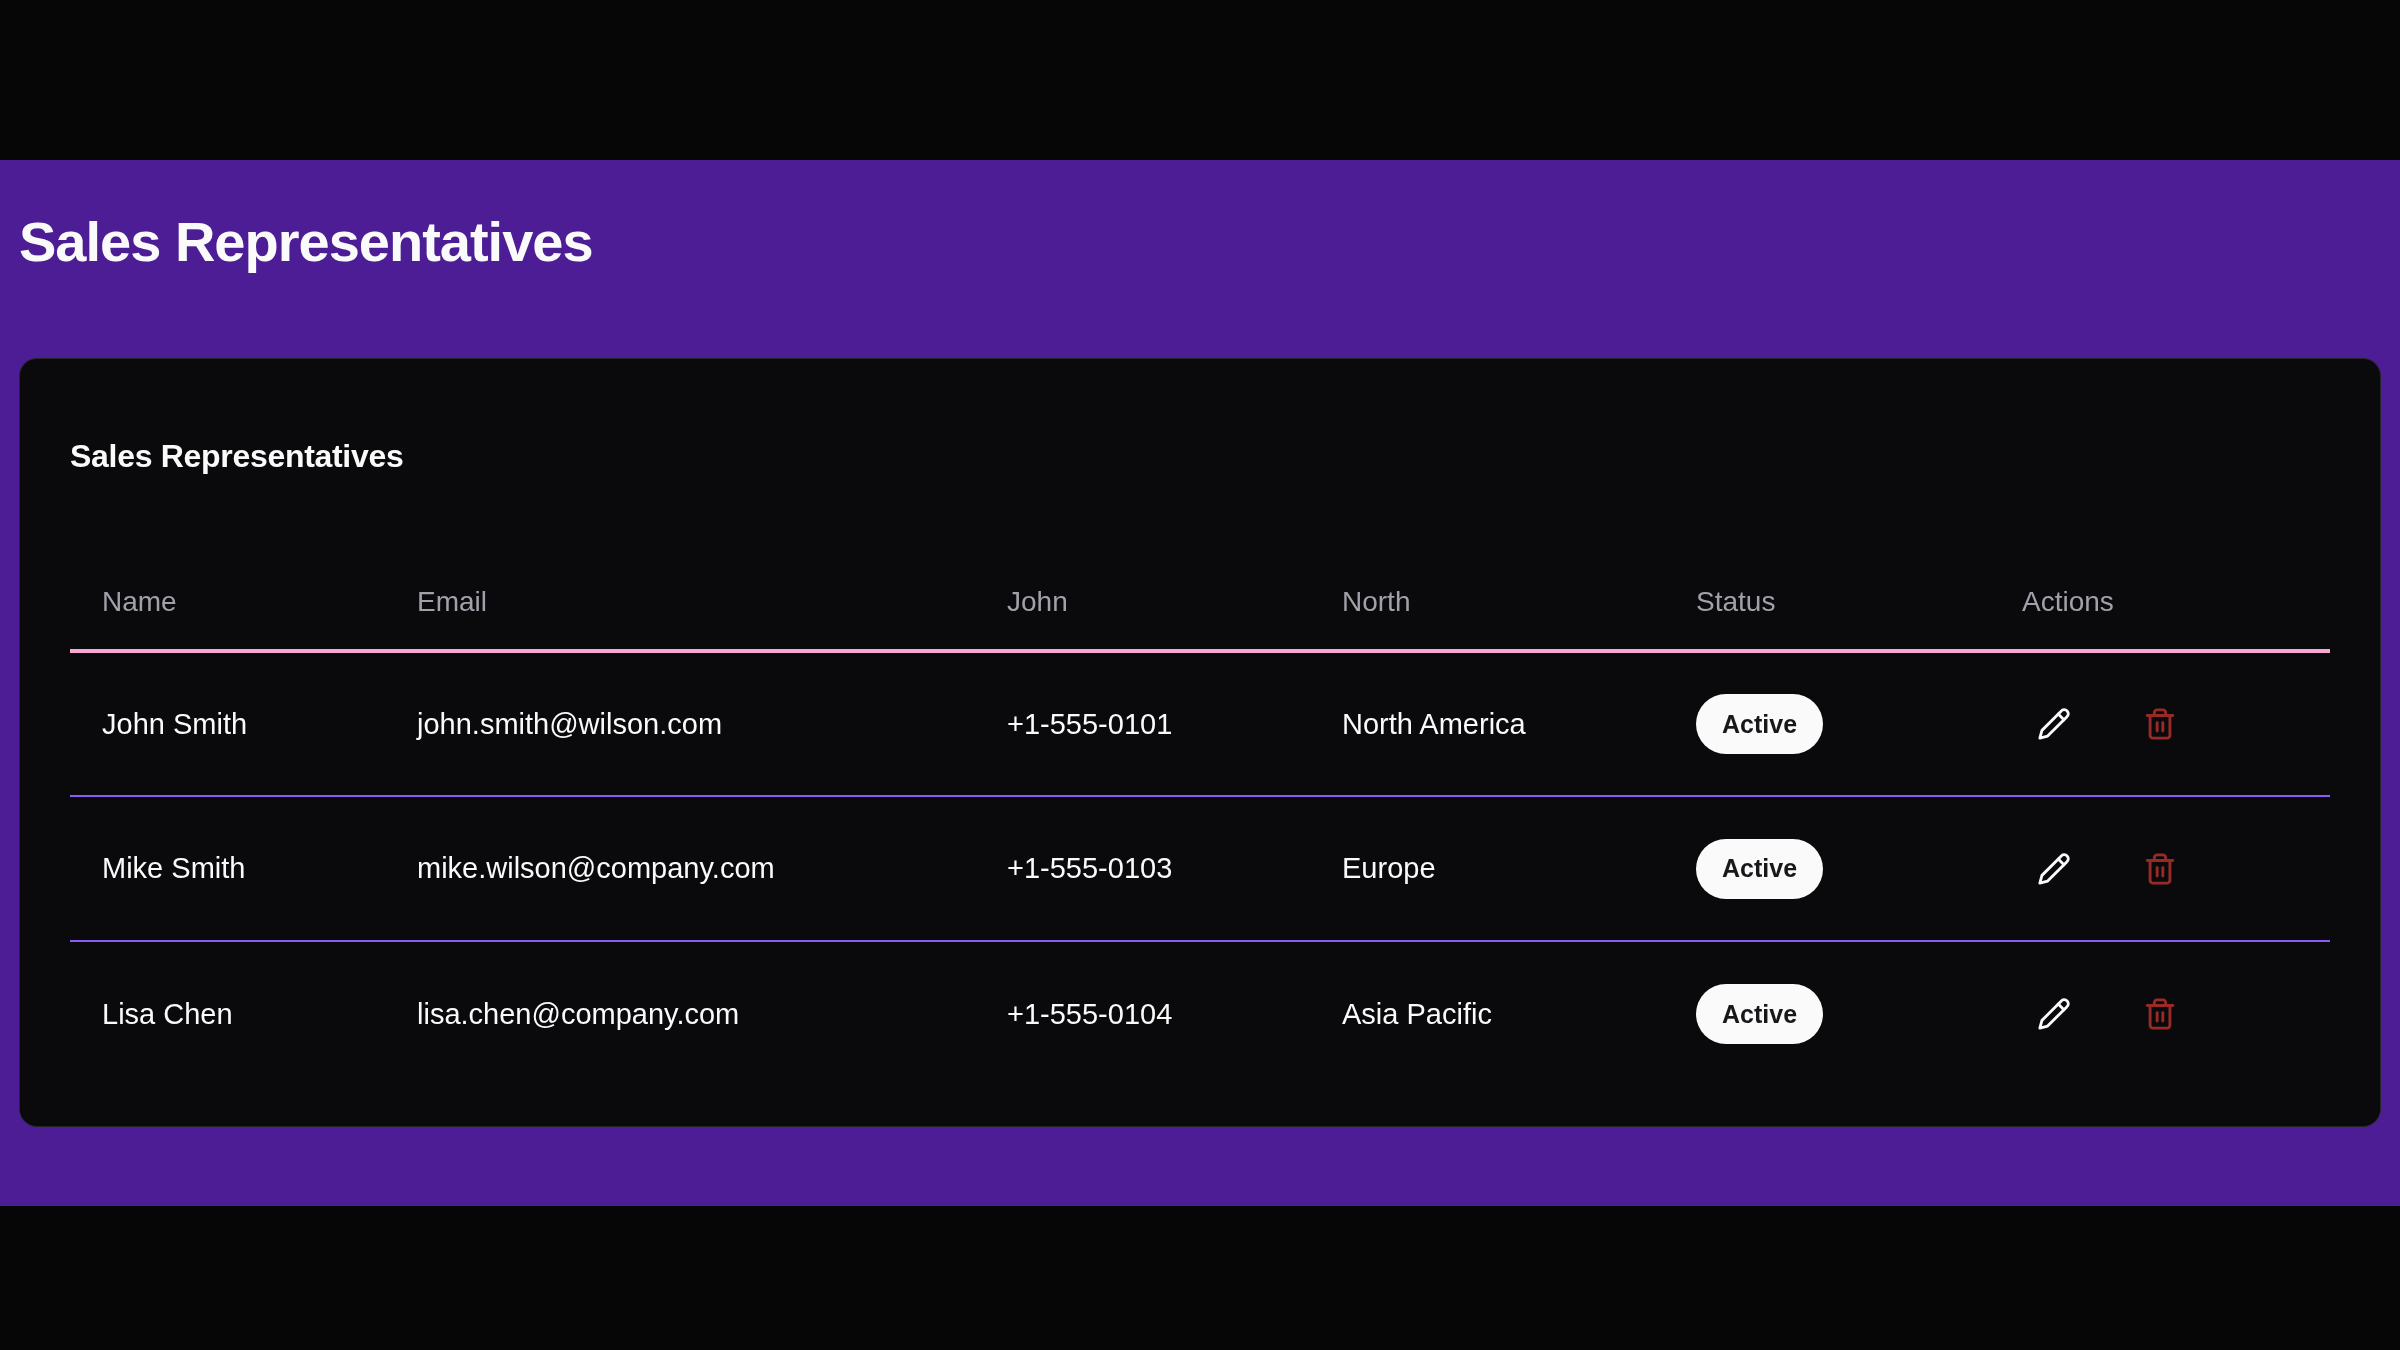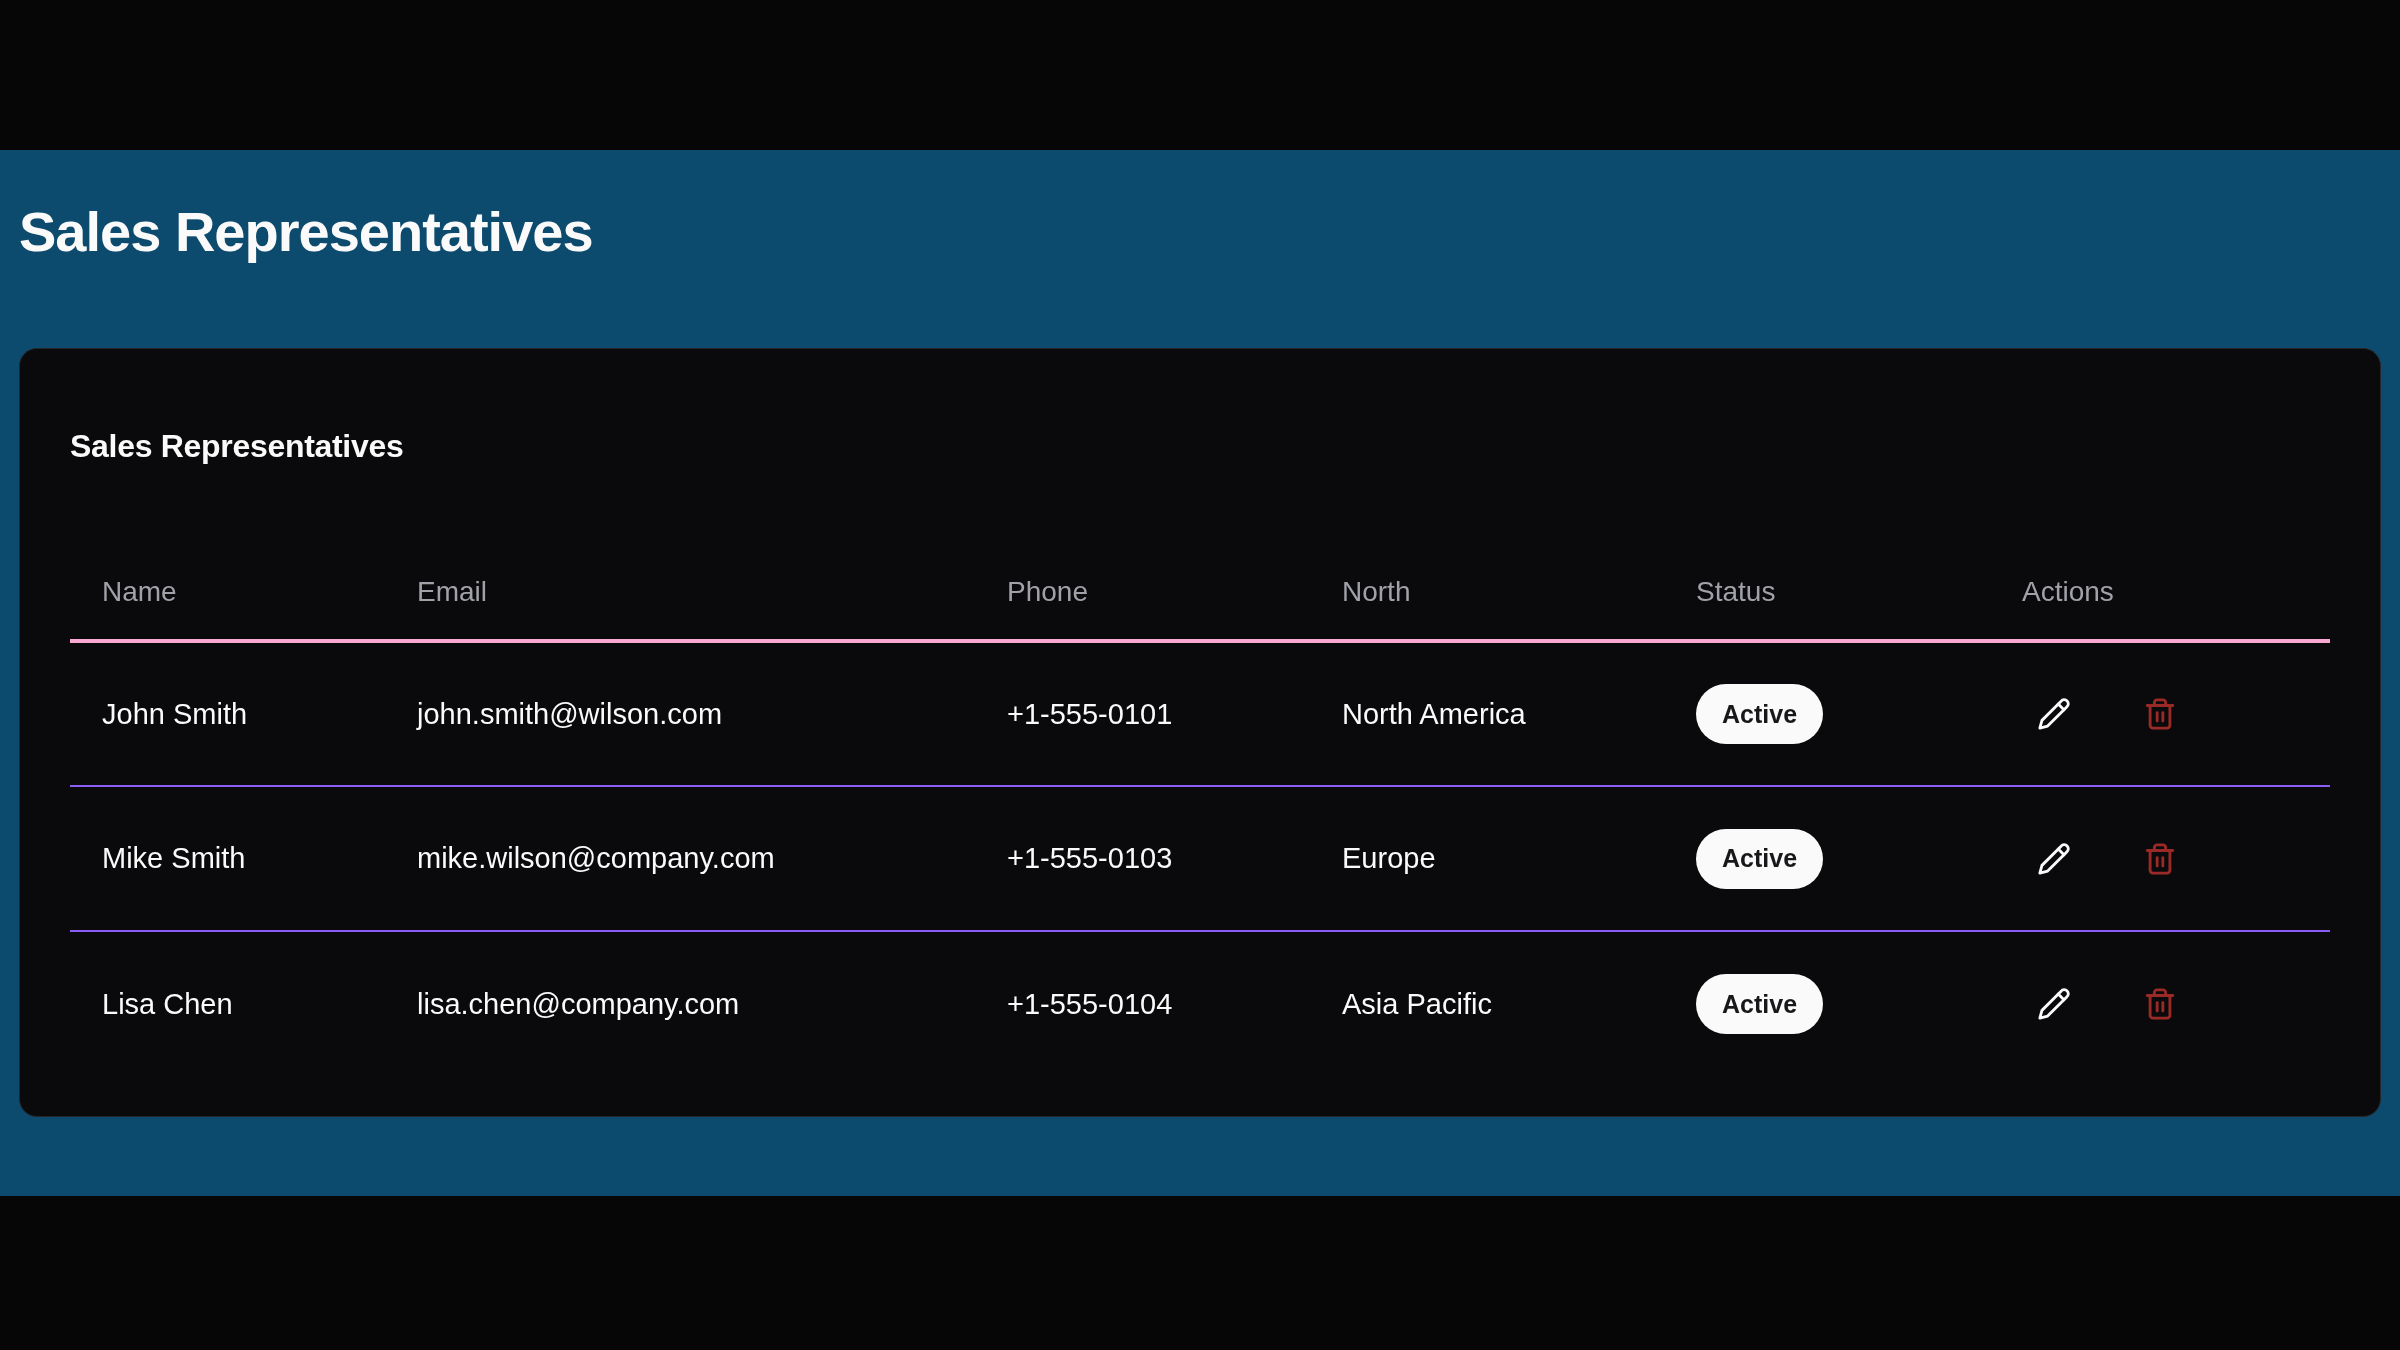--- a/index.html
+++ b/index.html
@@ -5,23 +5,23 @@
   * { margin: 0; padding: 0; box-sizing: border-box; }
   html, body { width: 2400px; height: 1350px; }
   body {
     background: #060607;
     font-family: "Liberation Sans", "DejaVu Sans", sans-serif;
     overflow: hidden;
     position: relative;
   }
   .app {
     position: absolute;
-    top: 150px; left: 0;
+    top: 160px; left: 0;
     width: 2400px; height: 1046px;
-    background: #0c4a6e;
+    background: #4c1d95;
   }
   .container { padding: 0 19px; }
 
   
   .page-title {
     margin-top: 50px;
     font-size: 56px;
     line-height: 64px;
     font-weight: 700;
     letter-spacing: -1px;
@@ -157,21 +157,21 @@
           <col style="width:590px">
           <col style="width:335px">
           <col style="width:354px">
           <col style="width:326px">
           <col style="width:340px">
         </colgroup>
         <thead>
           <tr>
             <th>Name</th>
             <th>Email</th>
-            <th>Phone</th>
+            <th>John</th>
             <th>North</th>
             <th>Status</th>
             <th>Actions</th>
           </tr>
         </thead>
         <tbody>
 
           <tr>
             <td class="cell-name">John Smith</td>
             <td>john.smith@wilson.com</td>

